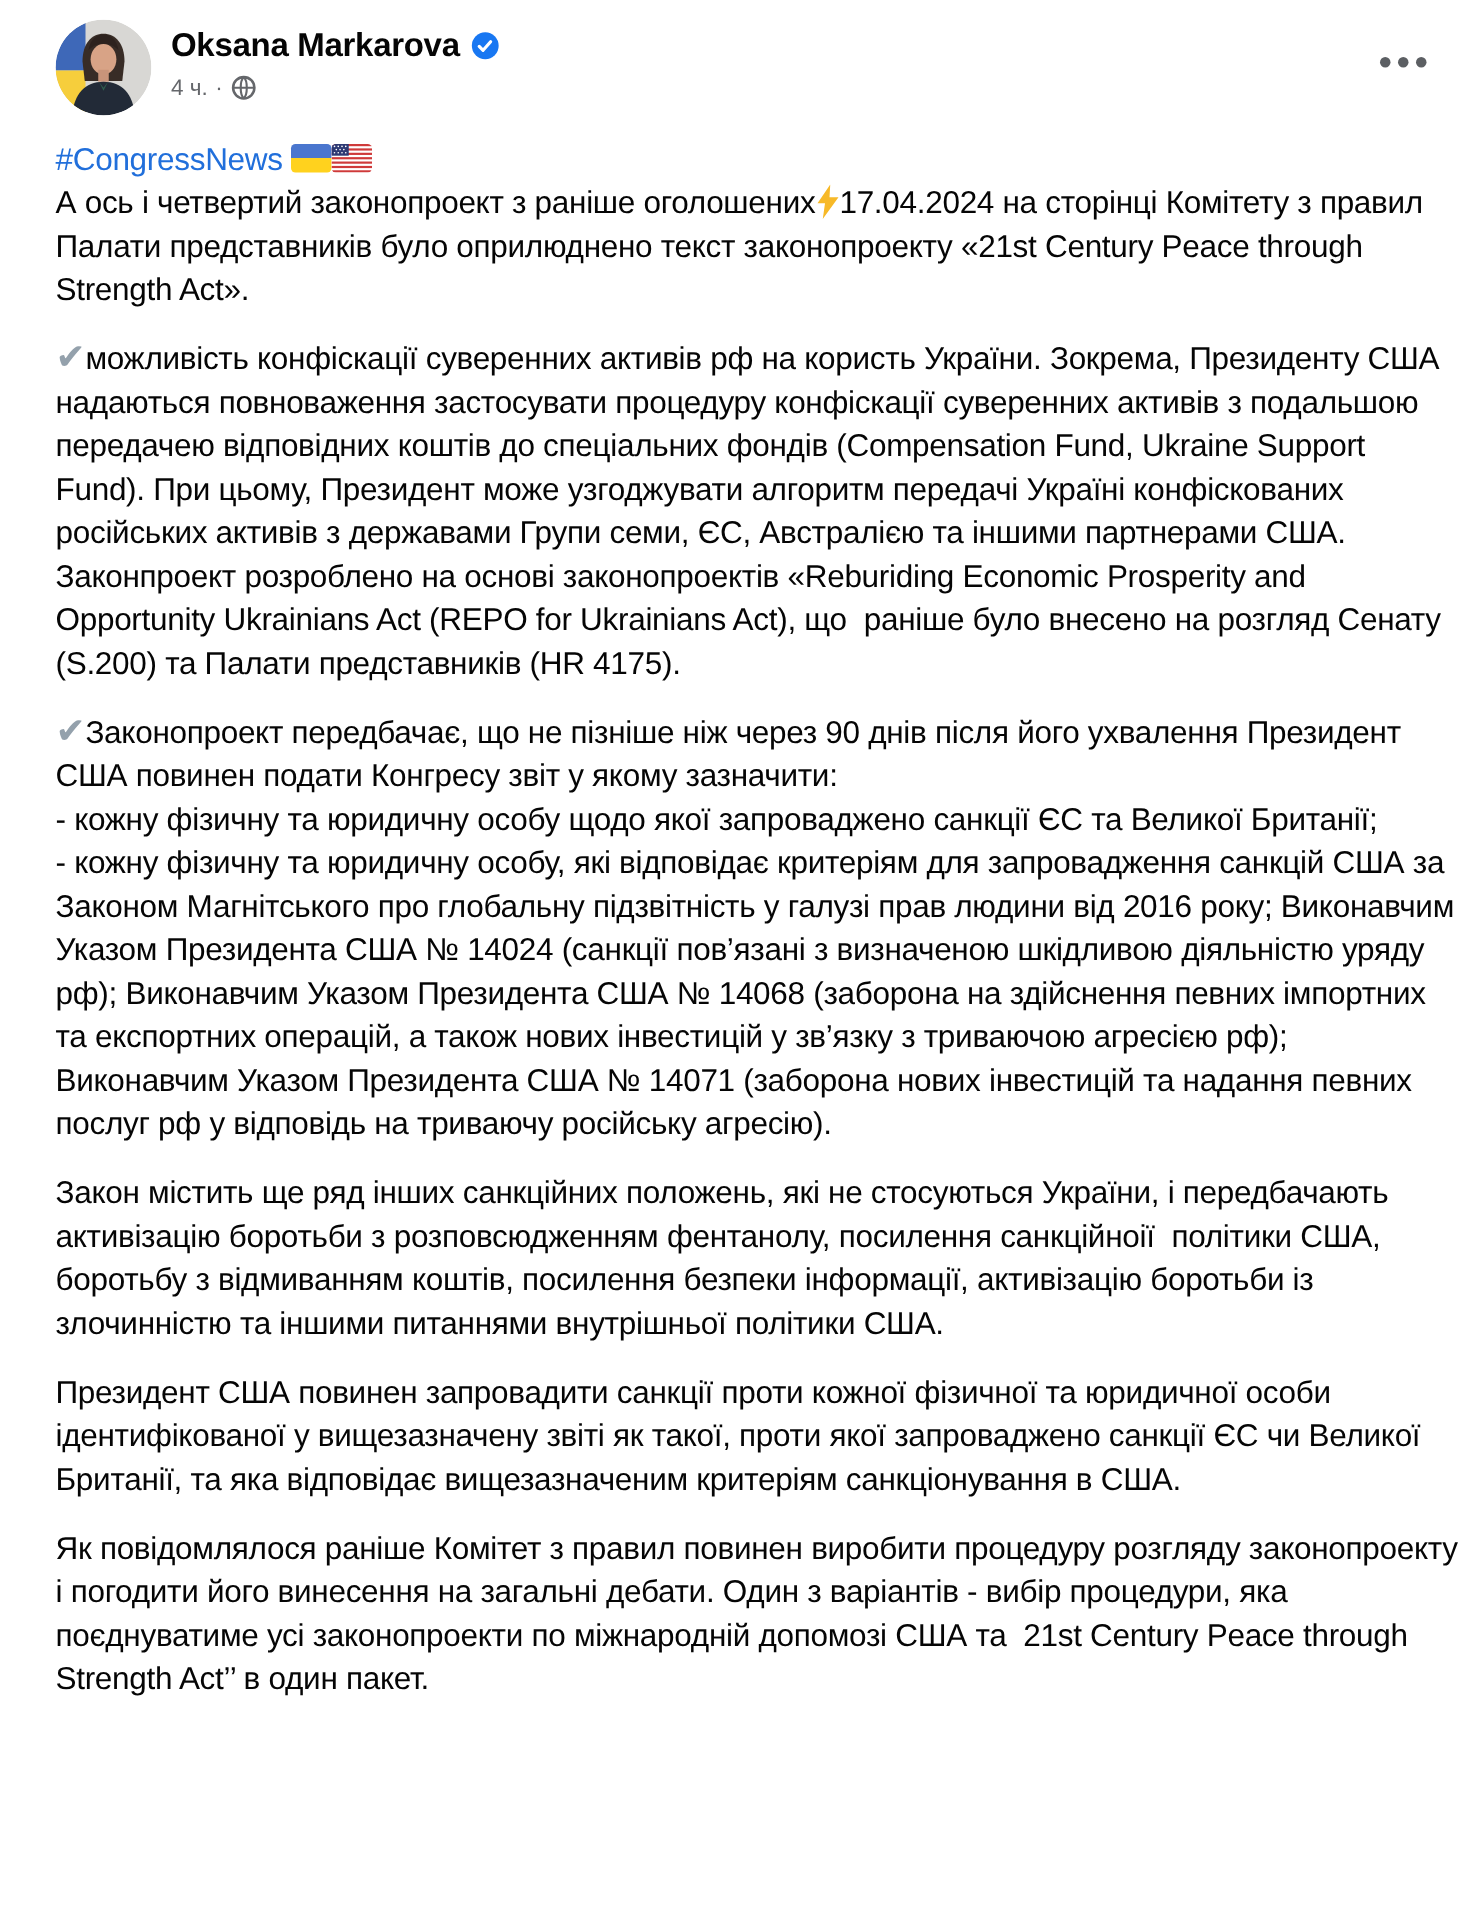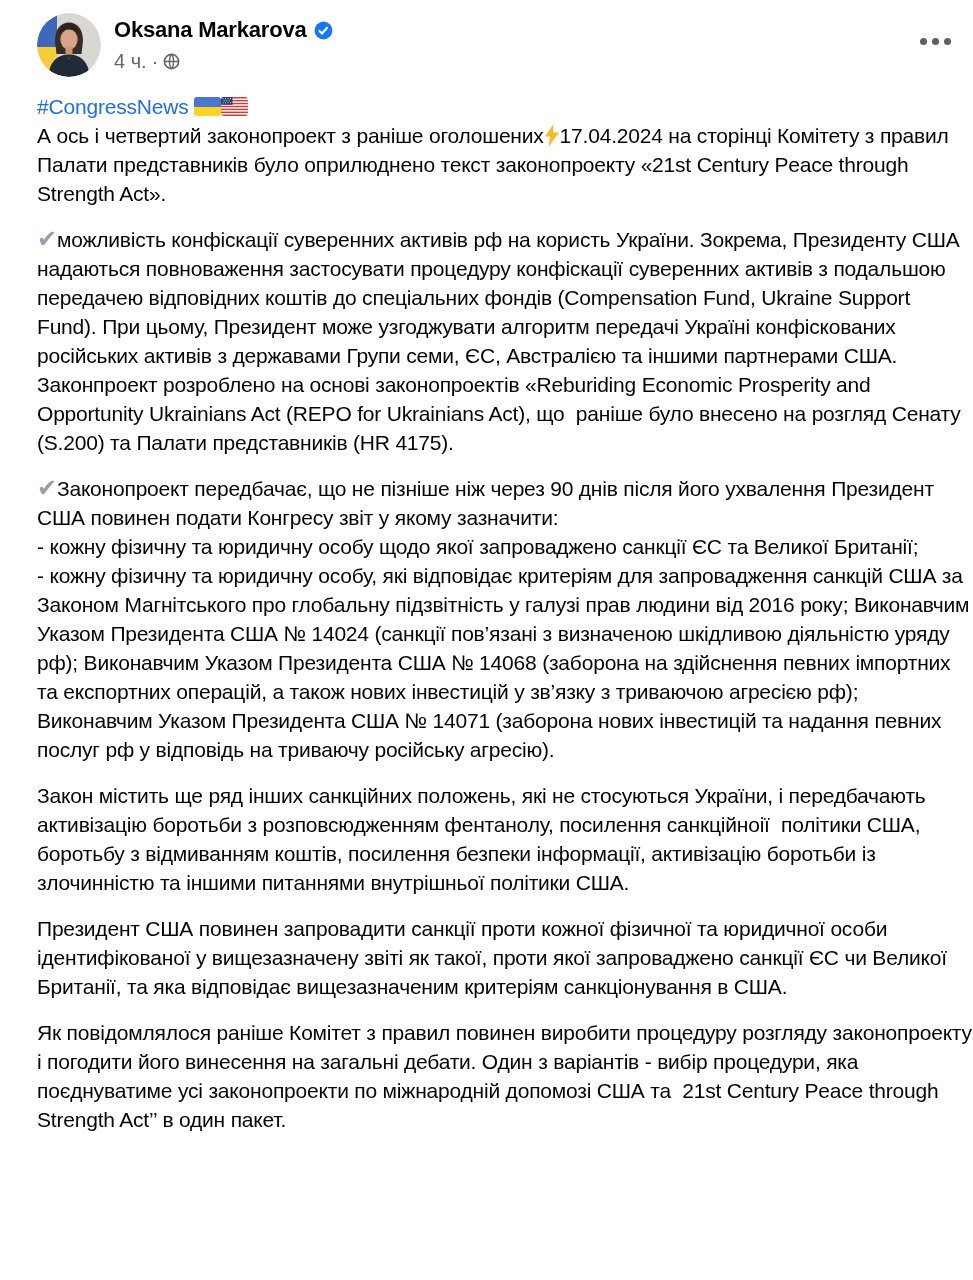--- a/index.html
+++ b/index.html
@@ -9,21 +9,21 @@
     -webkit-font-smoothing:antialiased;
   }
   .post-card{position:relative;width:973px;margin-left:12px;}
   
   .header{position:relative;display:flex;gap:13px;padding:13px 25px 0 25px;}
   .avatar{width:64px;height:64px;border-radius:50%;flex:0 0 auto;cursor:pointer;display:block;}
   .hmeta{padding-top:4px;}
   .name-row{display:flex;align-items:center;gap:8px;}
   .author{font-size:22px;font-weight:700;letter-spacing:-0.2px;cursor:pointer;}
   .badge{display:inline-flex;}
-  .time-row{display:flex;align-items:center;gap:5px;margin-top:7px;color:#65676B;font-size:20px;}
+  .time-row{display:flex;align-items:center;gap:5px;margin-top:7px;color:#65676B;font-size:15px;}
   .time-link{cursor:pointer;}
   .dot-sep{color:#65676B;}
   .more-btn{position:absolute;right:28px;top:28px;display:flex;gap:5px;padding:10px 6px;cursor:pointer;border-radius:50%;}
   .more-btn i{width:7px;height:7px;border-radius:50%;background:#5C5F63;display:block;}
   
   .content{padding:15px 10px 0 25px;font-size:21px;line-height:29px;letter-spacing:-0.2px;}
   .content p{margin:0 0 17px 0;white-space:pre-wrap;}
   a.link{color:#216FDB;text-decoration:none;cursor:pointer;}
   .check{color:#94A1AC;font-size:24px;line-height:1;}
   .point{color:#EFA82D;font-size:25px;line-height:1;}

